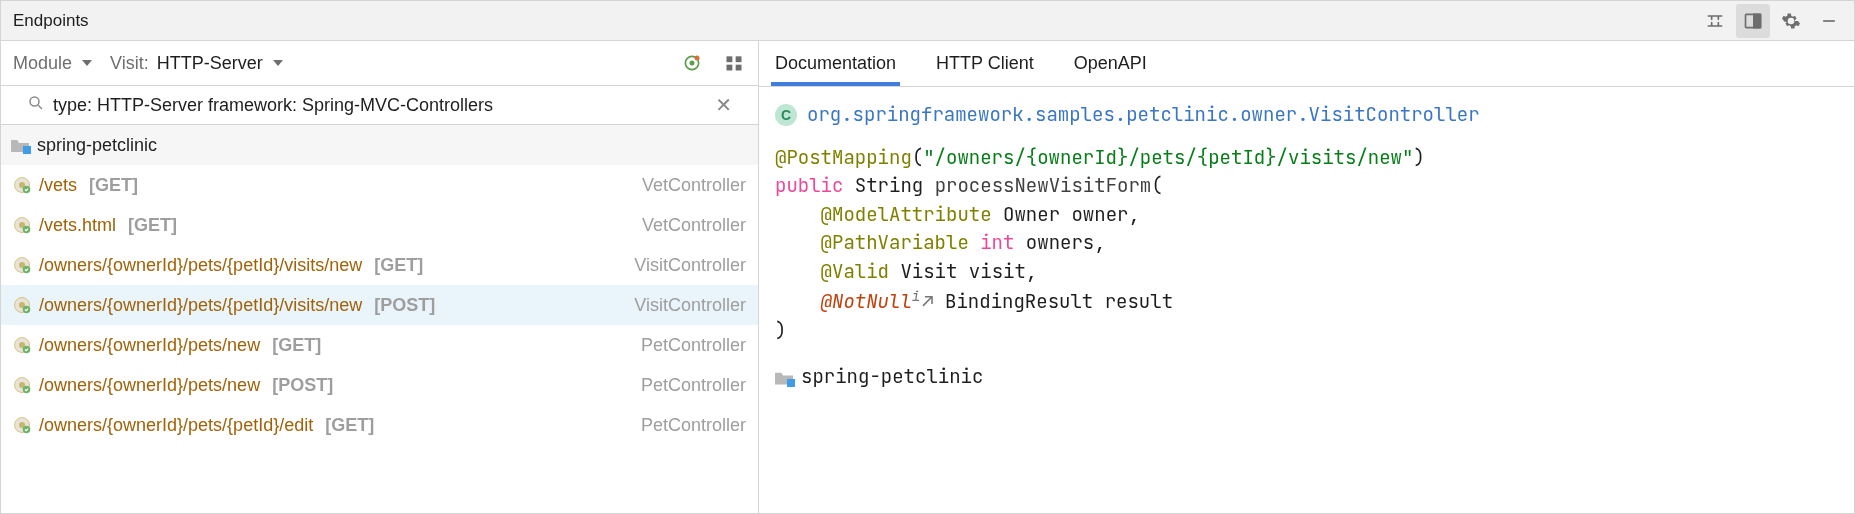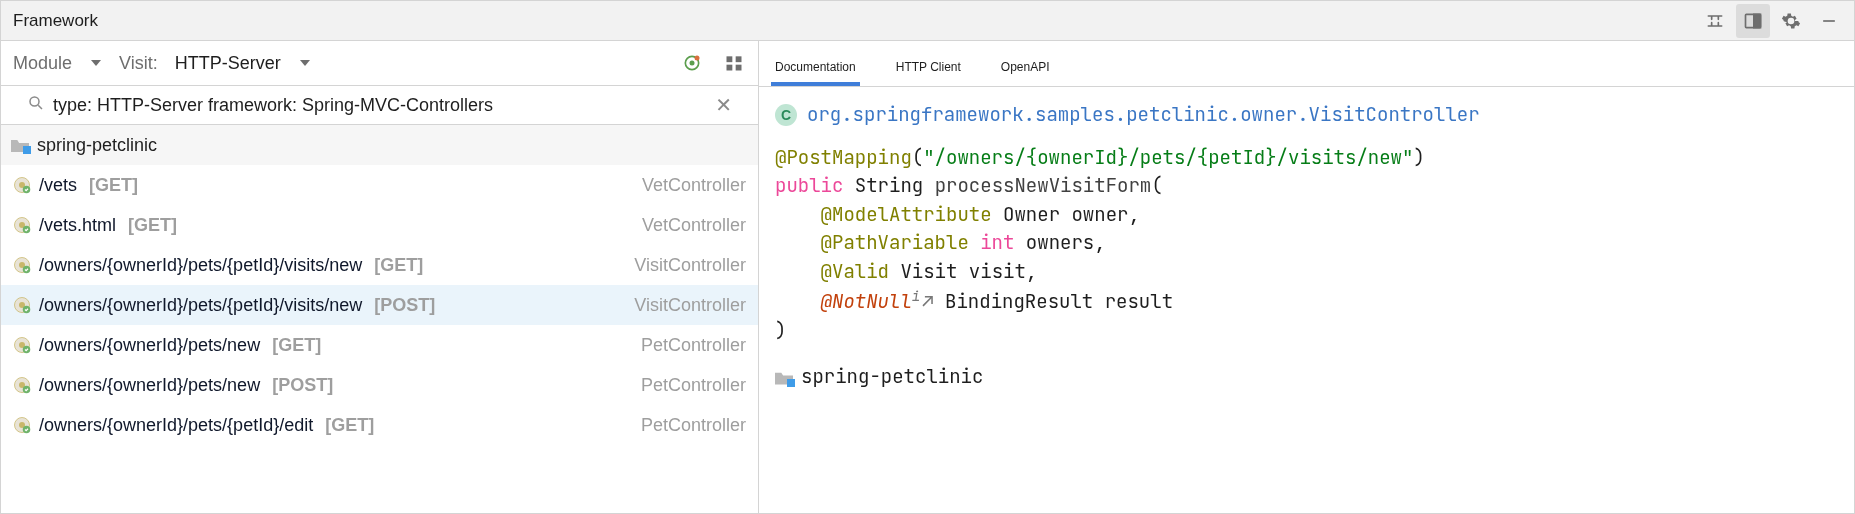--- a/index.html
+++ b/index.html
@@ -78,21 +78,21 @@
     align-items: center;
     height: 44px;
     padding: 0 12px;
     gap: 18px;
     color: #6e6e6e;
     font-size: 18px;
   }
   .filter-group {
     display: inline-flex;
     align-items: center;
-    gap: 17px;
+    gap: 8px;
     cursor: pointer;
     text-align: center;
   }
   .filter-label { color: #6e6e6e; }
   .filter-value { color: #1e1e1e; }
   .arrow-down {
     width: 0; height: 0;
     border-left: 5px solid transparent;
     border-right: 5px solid transparent;
     border-top: 6px solid #6e6e6e;
@@ -157,36 +157,36 @@
     display: flex;
     align-items: center;
     height: 40px;
     padding: 0 12px;
     gap: 8px;
     cursor: pointer;
   }
   .endpoint-row.selected { background: #eaf4fb; }
   .ep-icon { width: 18px; height: 18px; position: relative; flex-shrink: 0; }
   .ep-icon svg { width: 18px; height: 18px; }
-  .ep-path { color: #0f172a; }
+  .ep-path { color: #a16207; }
   .ep-method { color: #9e9e9e; font-weight: 600; margin-left: 4px; }
   .ep-spacer { flex: 1; }
   .ep-ctrl { color: #9e9e9e; }
 
   
   .tabs {
     display: flex;
     align-items: flex-end;
     height: 46px;
     padding: 0 12px;
     gap: 32px;
     border-bottom: 1px solid #d4d4d4;
   }
   .tab {
-    font-size: 12px;
+    font-size: 18px;
     color: #1e1e1e;
     padding: 10px 4px 8px 4px;
     cursor: pointer;
     border-bottom: 4px solid transparent;
   }
   .tab.active { border-bottom-color: #3f7ed9; font-weight: 400; }
 
   
   .doc {
     padding: 14px 16px;
@@ -213,21 +213,21 @@
   .ext-link { color: #787878; margin-left: 2px; }
   pre.code { white-space: pre; font-family: inherit; font-size: inherit; margin: 0; }
   .doc-module-row { display: flex; align-items: center; gap: 8px; margin-top: 18px; }
 </style>
 </head>
 <body>
 
 <div class="panel">
 
   <div class="header">
-    <div class="header-title">Framework</div>
+    <div class="header-title">Endpoints</div>
     <div class="header-actions">
       <div class="header-btn">
         <svg viewBox="0 0 24 24" fill="none" stroke="#6e6e6e" stroke-width="2">
           <path d="M4 6h16M4 18h16M8 6v4M16 6v4M8 18v-4M16 18v-4" stroke-linecap="round"></path>
         </svg>
       </div>
       <div class="header-btn active">
         <svg viewBox="0 0 24 24" fill="none" stroke="#6e6e6e" stroke-width="2">
           <rect x="3" y="4" width="18" height="16" rx="1"></rect>
           <rect x="13" y="4" width="8" height="16" fill="#6e6e6e"></rect>

